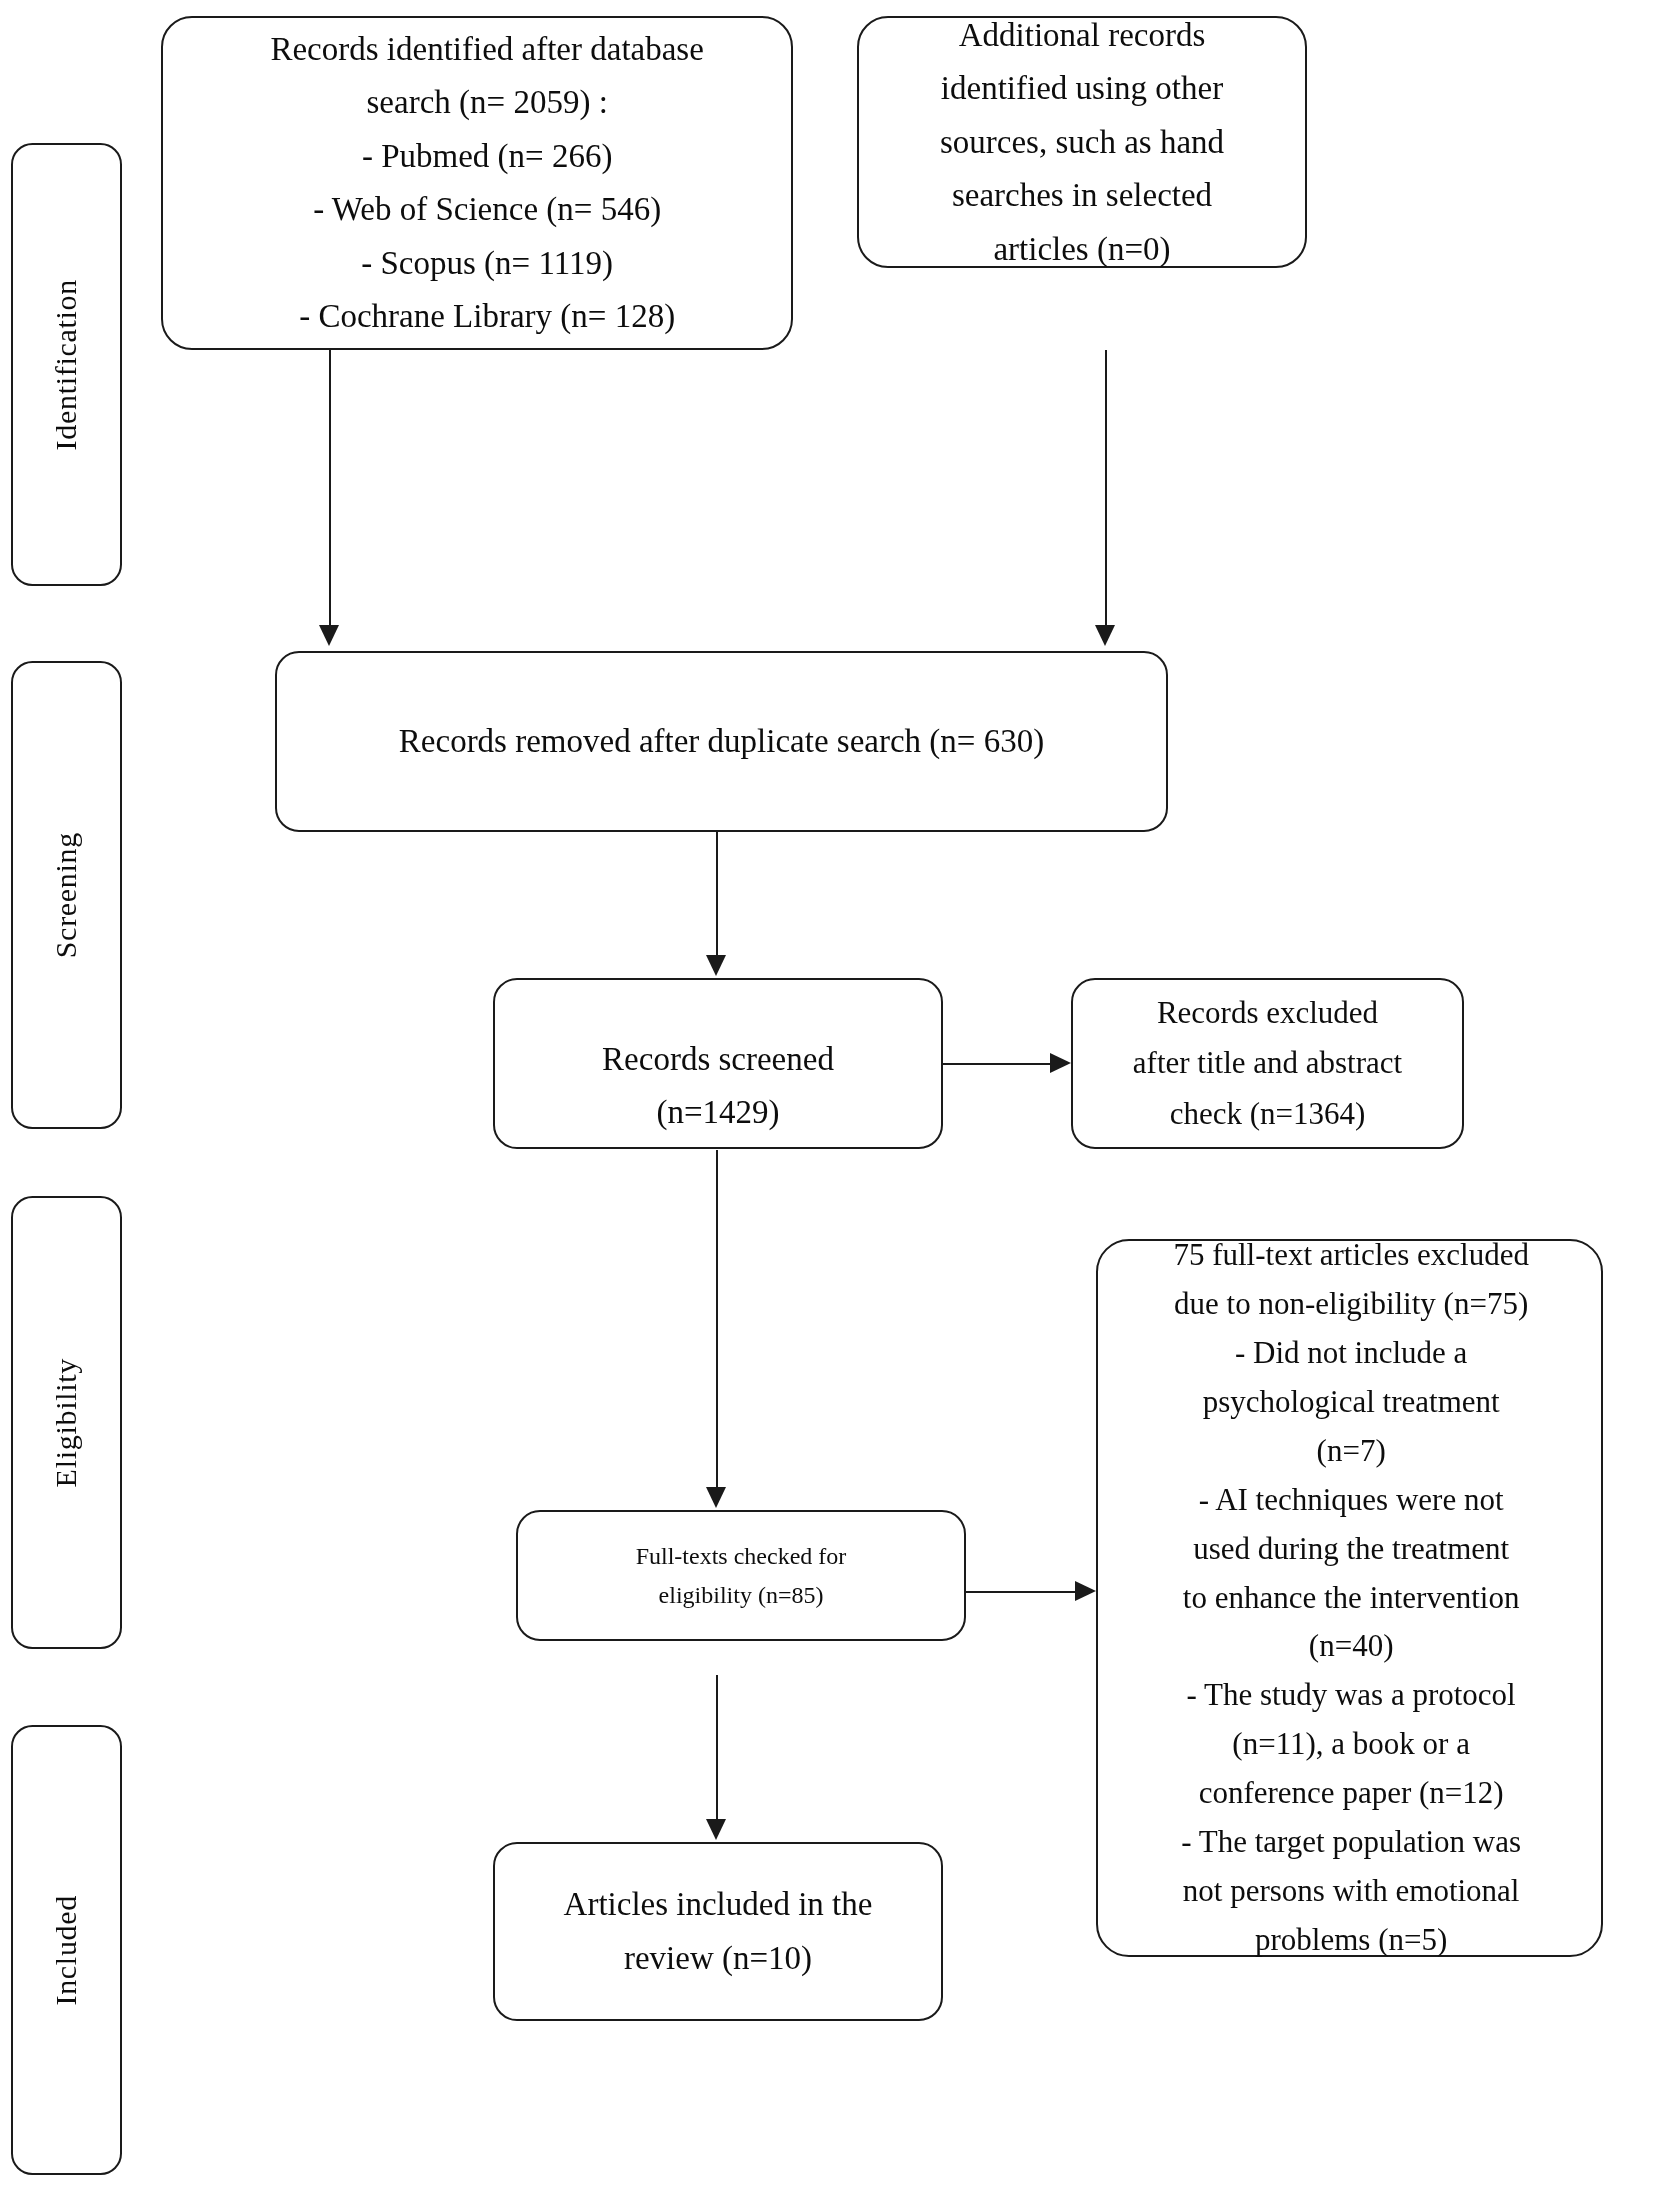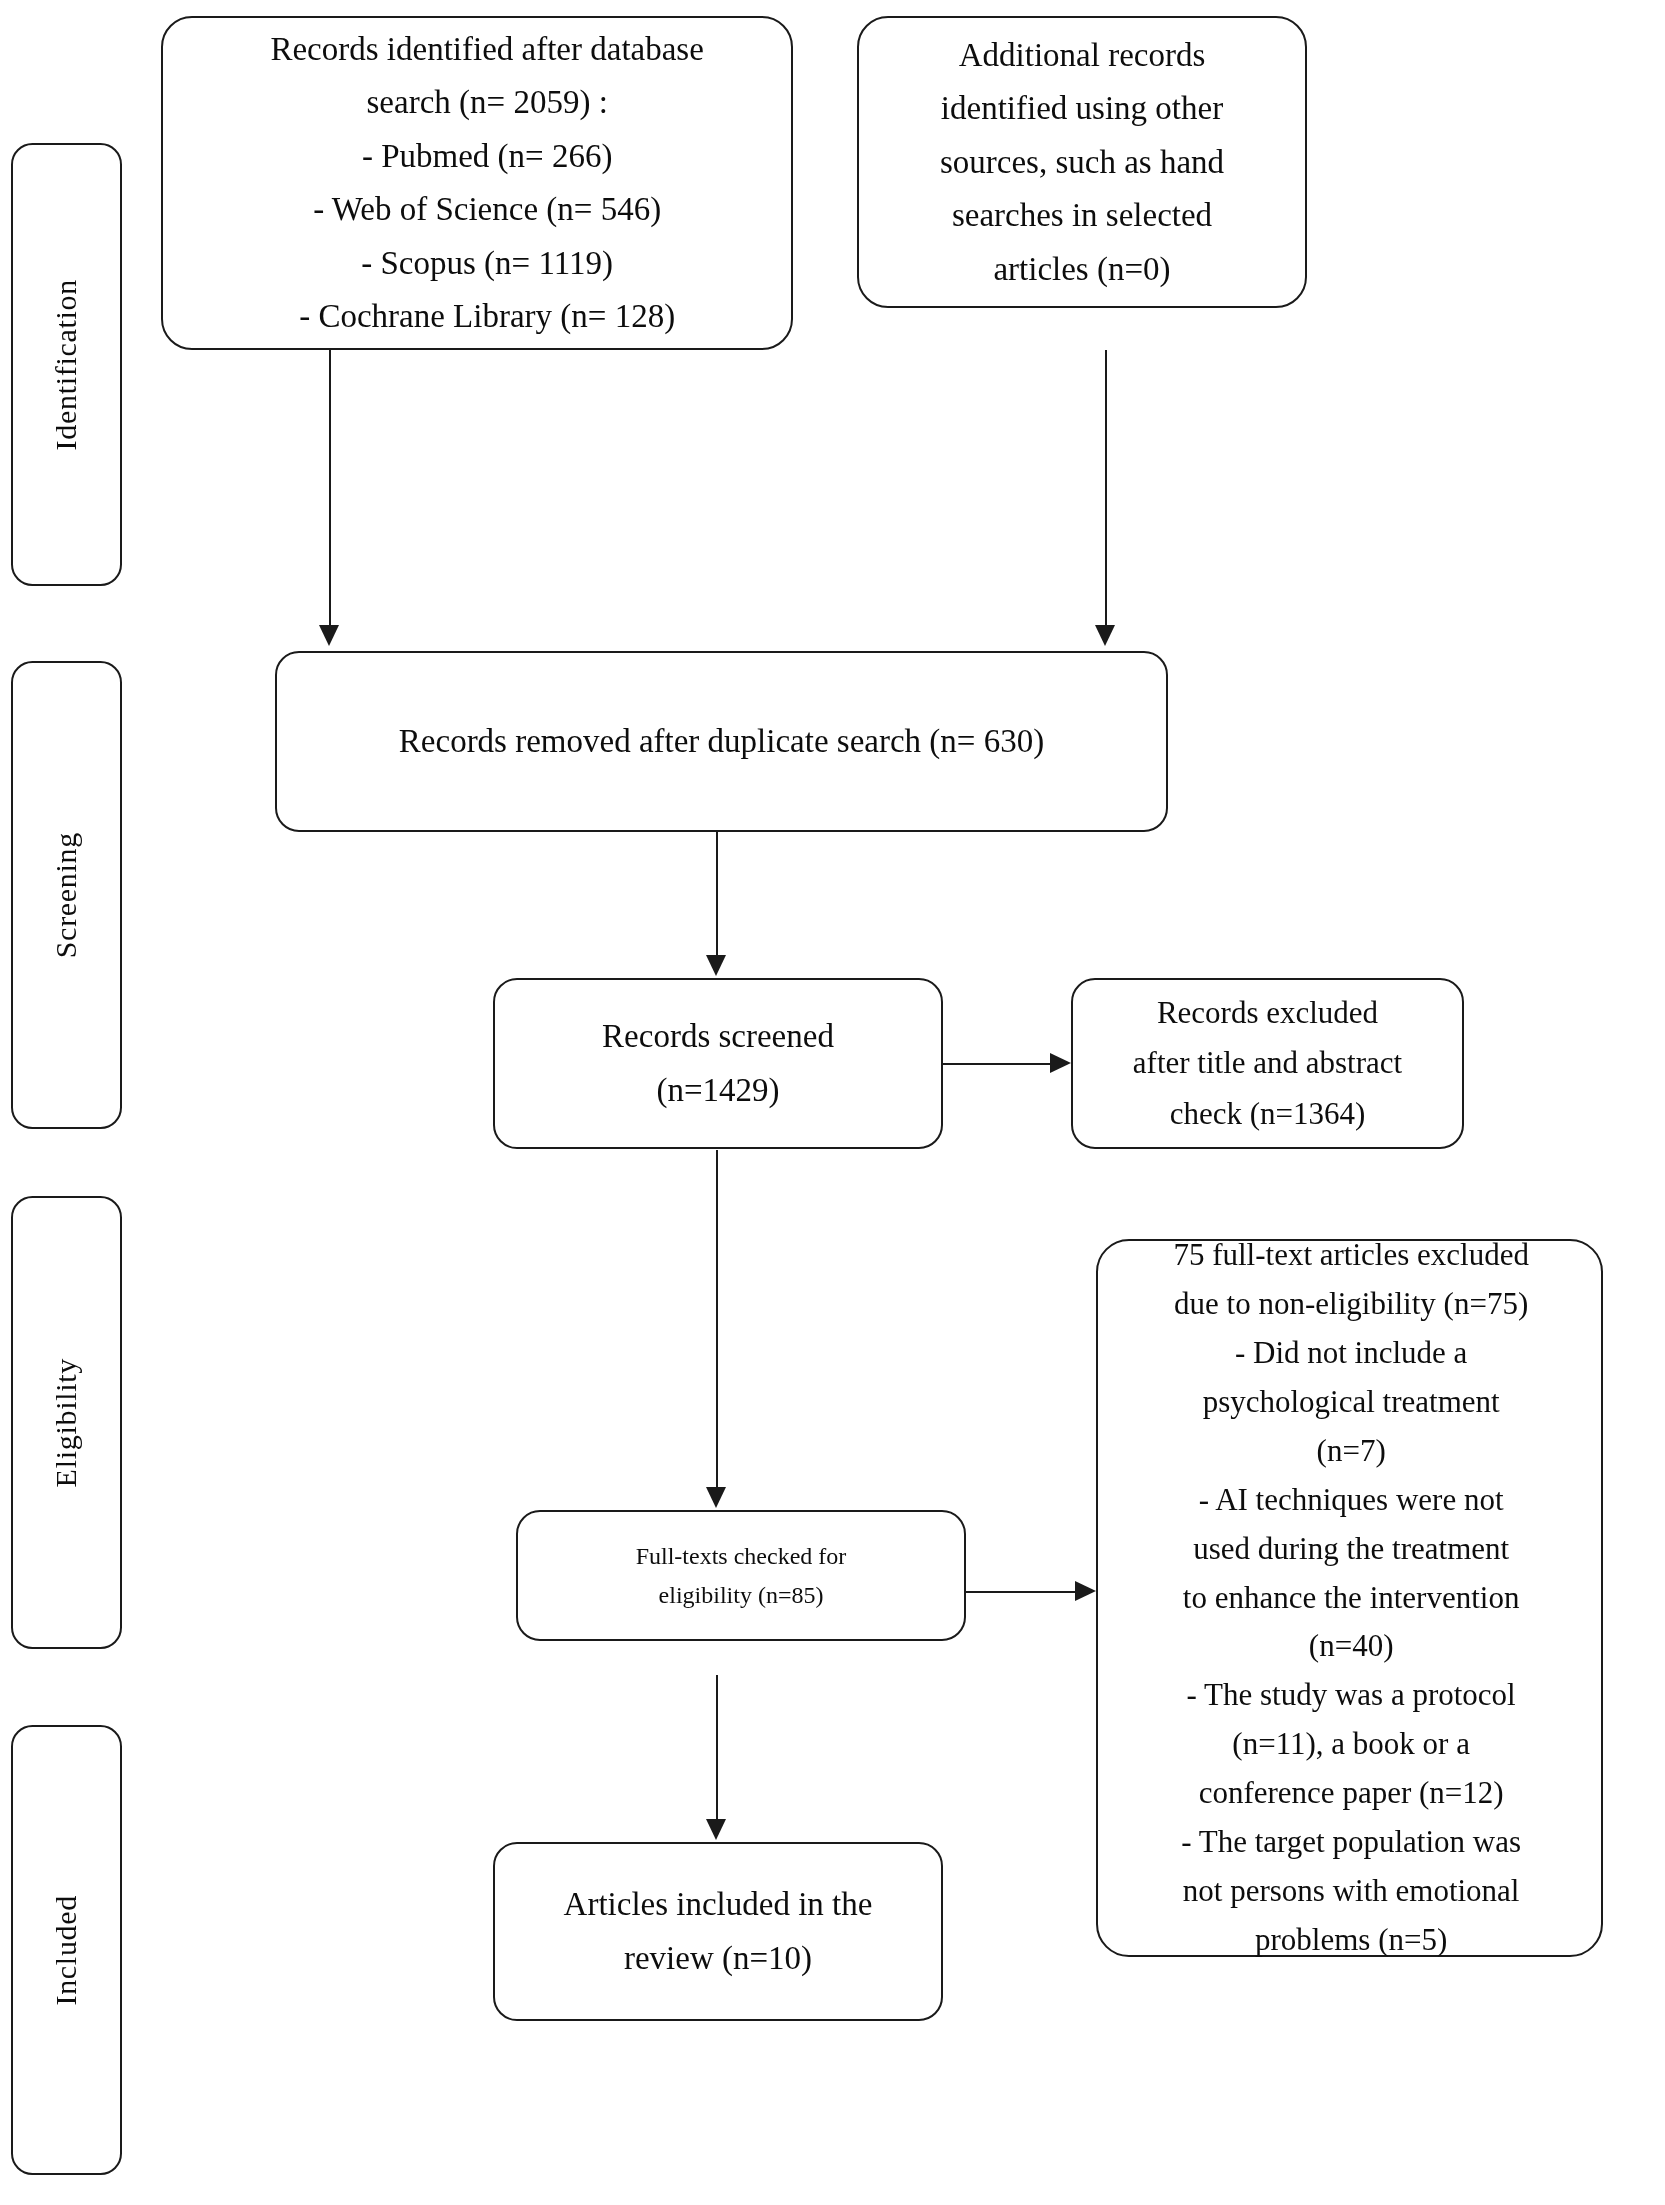--- a/index.html
+++ b/index.html
@@ -79,23 +79,23 @@
     position: absolute;
     width: 0;
     height: 0;
     border-top: 10.7px solid transparent;
     border-bottom: 10.7px solid transparent;
     border-left: 21.4px solid #1a1a1a;
   }
 
   
   #node-identified   { left:161px;  top:16.4px;   width:632px;  height:334px; font-size:33px;padding-left:36px; }
-  #node-additional   { left:857px; top:16.4px;   width:450px;  height:292px; font-size:33px; }
+  #node-additional   { left:857px; top:16.4px;   width:450px;  height:252px; font-size:33px; }
   #node-duplicates   { left:275px;  top:651px;  width:893px; height:181px; font-size:33px; border-radius:24px;}
-  #node-screened     { left:493px;  top:978px; width:450px;  height:171px; font-size:33px; border-radius:24px;}
+  #node-screened     { left:493px;  top:978px; width:450px;  height:171px; font-size:33px; border-radius:24px;align-items:flex-end;}
   #node-excluded-ta  { left:1071px; top:978px; width:393px;  height:171px; font-size:31px; border-radius:24px;}
   #node-fulltext-exc { left:1096px; top:1239px; width:507px;  height:718px;font-size:31px; border-radius:33px; line-height:1.58;padding-left:19px;}
   #node-fulltext     { left:493px;  top:1510px; width:450px;  height:131px; font-size:24px; border-radius:24px;margin-left:23px;}
   #node-included     { left:493px;  top:1842px; width:450px;  height:179px; font-size:33px; border-radius:24px;}
 
   #stage-identification { left:10.7px; top:143px;  width:111px; height:443px; }
   #stage-screening      { left:10.7px; top:661px;  width:111px; height:468px; }
   #stage-eligibility    { left:10.7px; top:1196px; width:111px; height:453px; }
   #stage-included       { left:10.7px; top:1725px; width:111px; height:450px; }
 </style>

